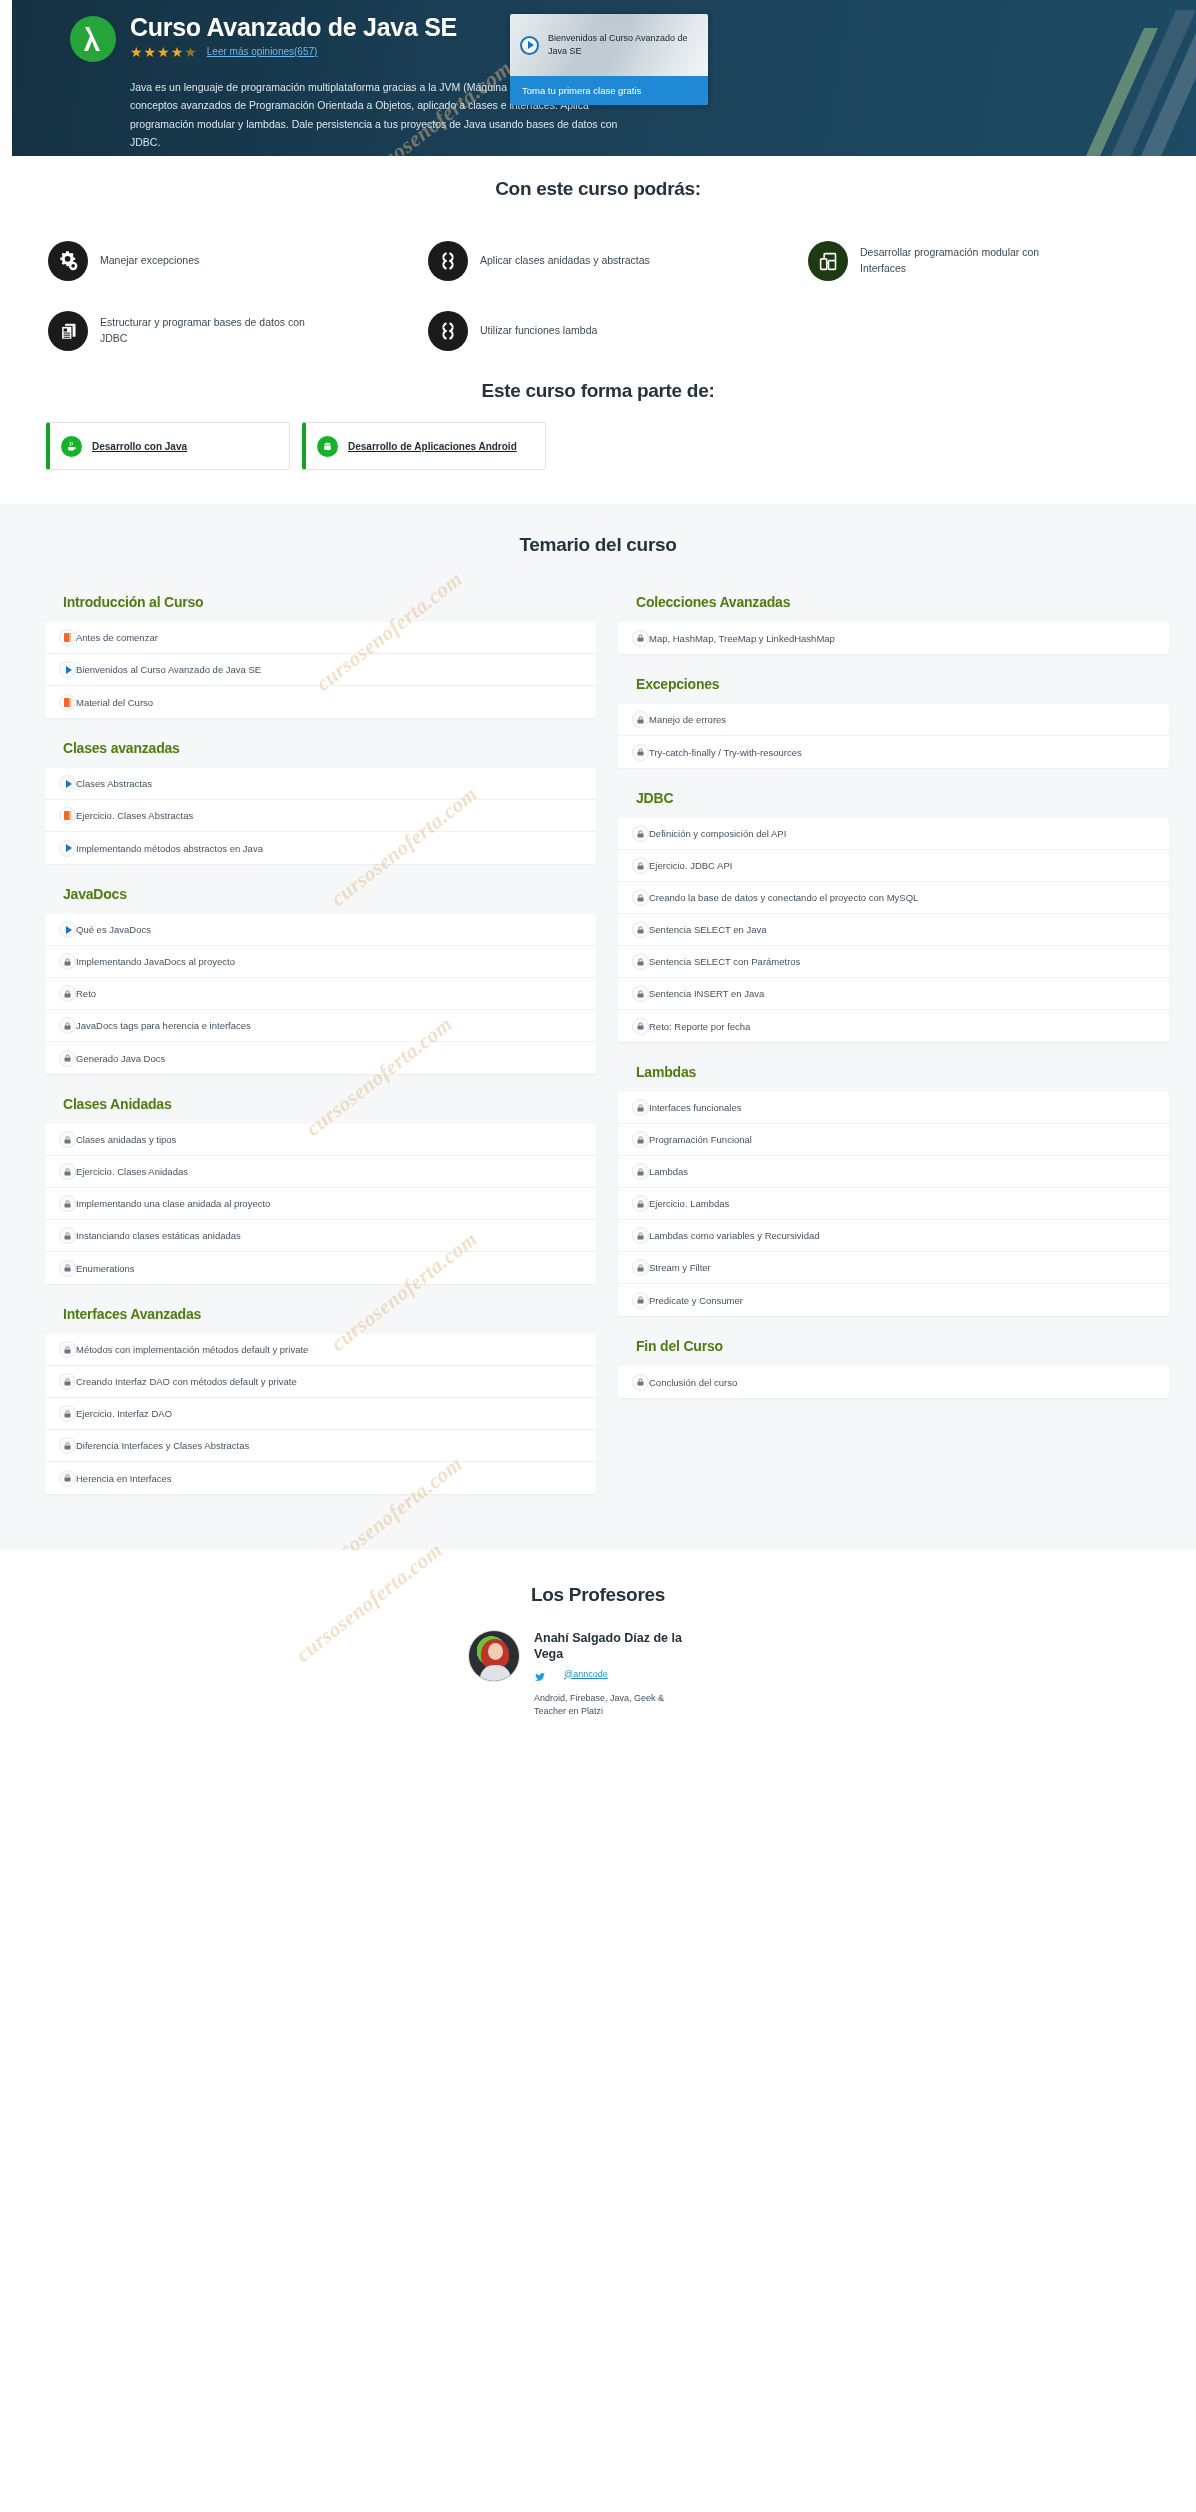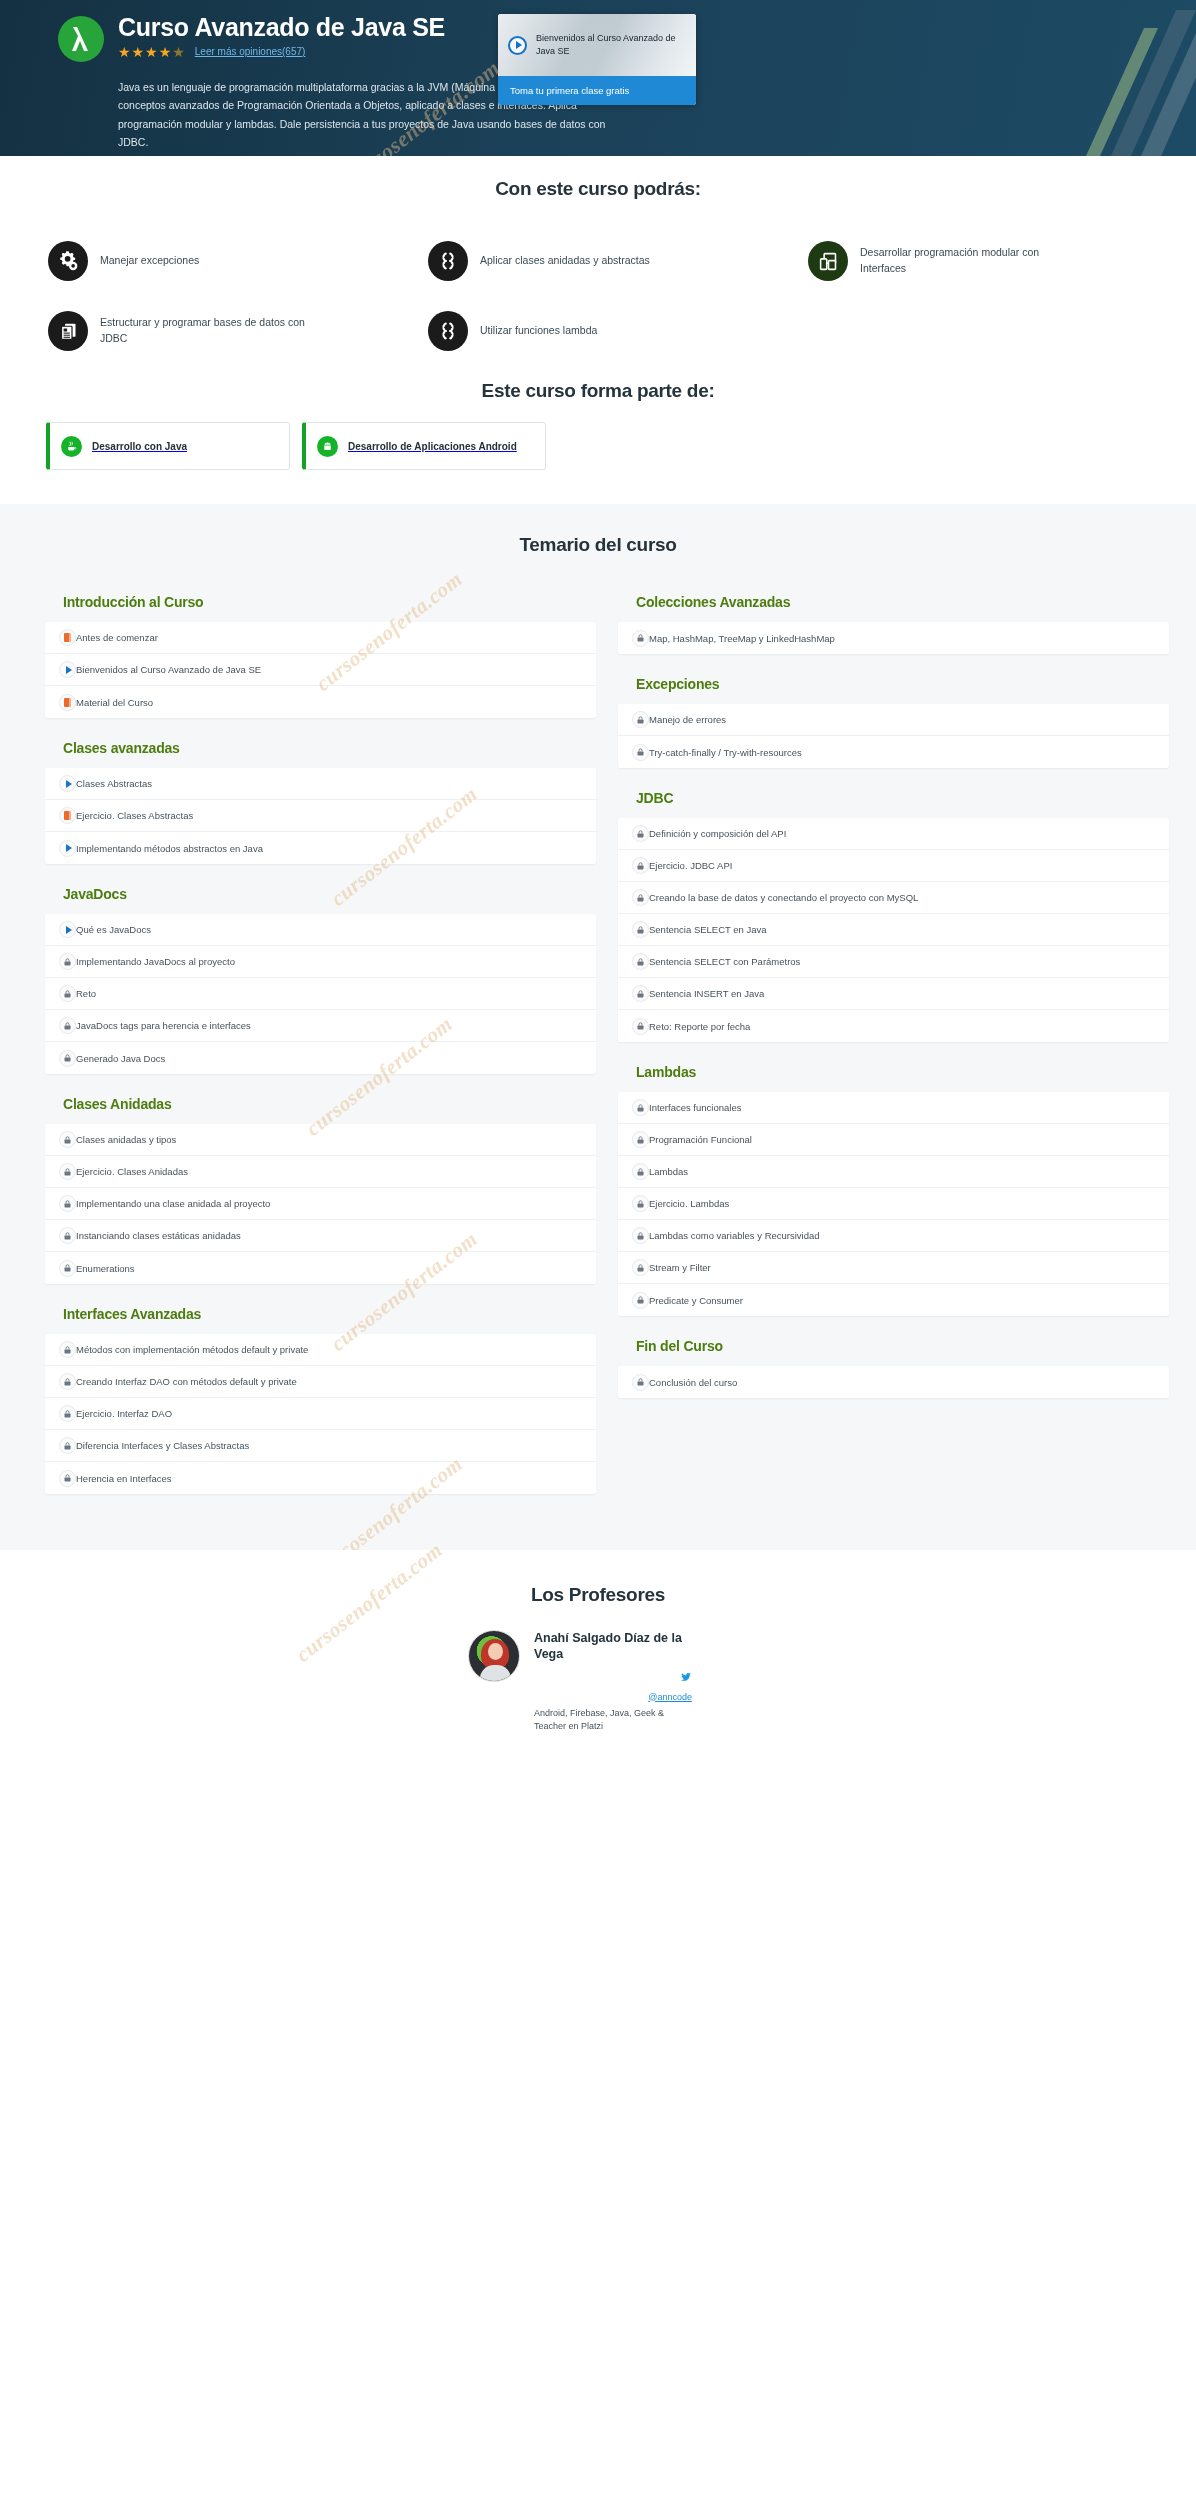--- a/index.html
+++ b/index.html
@@ -11,20 +11,21 @@
   }
   body { width: 1196px; min-height: 2512px; position: relative; overflow-x: hidden; }
 
   
   .hero {
     position: relative;
     background: #1c3a4f;
     background: linear-gradient(100deg, #143142 0%, #1b4158 45%, #1d4a64 100%);
     height: 156px;
     overflow: hidden;
+    margin-left: 12px;
   }
   .hero-deco { position: absolute; right: 0; top: 0; width: 300px; height: 156px; overflow: hidden; pointer-events: none; }
   .hero-inner { position: relative; display: flex; padding: 14px 0 0 58px; }
   .hero-left { width: 660px; position: relative; }
   .brand-row { display: flex; align-items: flex-start; gap: 14px; }
   .lambda-logo {
     width: 46px; height: 46px; border-radius: 50%;
     background: #27a53a;
     display: flex; align-items: center; justify-content: center;
     flex: 0 0 46px; margin-top: 2px;
@@ -147,21 +148,21 @@
   .teacher { display: flex; gap: 14px; width: 320px; margin: 0 auto; padding-left: 30px; }
   .t-avatar {
     width: 52px; height: 52px; border-radius: 50%; flex: 0 0 52px; overflow: hidden;
     background: radial-gradient(circle at 45% 40%, #6ac13c 0 36%, #2b2f33 37% 100%);
     position: relative; border: 1px solid #ddd;
   }
   .t-avatar .hair { position:absolute; left:12px; top:8px; width:28px; height:30px; background:#c0352a; border-radius: 50% 50% 42% 42%; }
   .t-avatar .face { position:absolute; left:19px; top:12px; width:15px; height:17px; background:#f2cdb4; border-radius:50%; }
   .t-avatar .body { position:absolute; left:11px; bottom:0; width:31px; height:16px; background:#dfe3e6; border-radius: 14px 14px 0 0; }
   .t-name { font-size: 12.5px; font-weight: bold; color: #25333d; line-height: 1.3; max-width: 158px; }
-  .t-handle-row { display: flex; align-items: flex-end; gap: 5px; margin-top: 6px; flex-direction: column; }
+  .t-handle-row { display: flex; align-items: flex-start; gap: 18px; margin-top: 6px; }
   .t-handle { font-size: 9px; color: #1b8ed6; }
   .t-bio { font-size: 9px; color: #44535e; line-height: 1.5; margin-top: 5px; max-width: 150px; }
 </style>
 </head>
 <body>
 
 <header class="hero">
   <div class="hero-deco">
     <svg width="300" height="156" viewBox="0 0 300 156">
       <g opacity="0.5">

